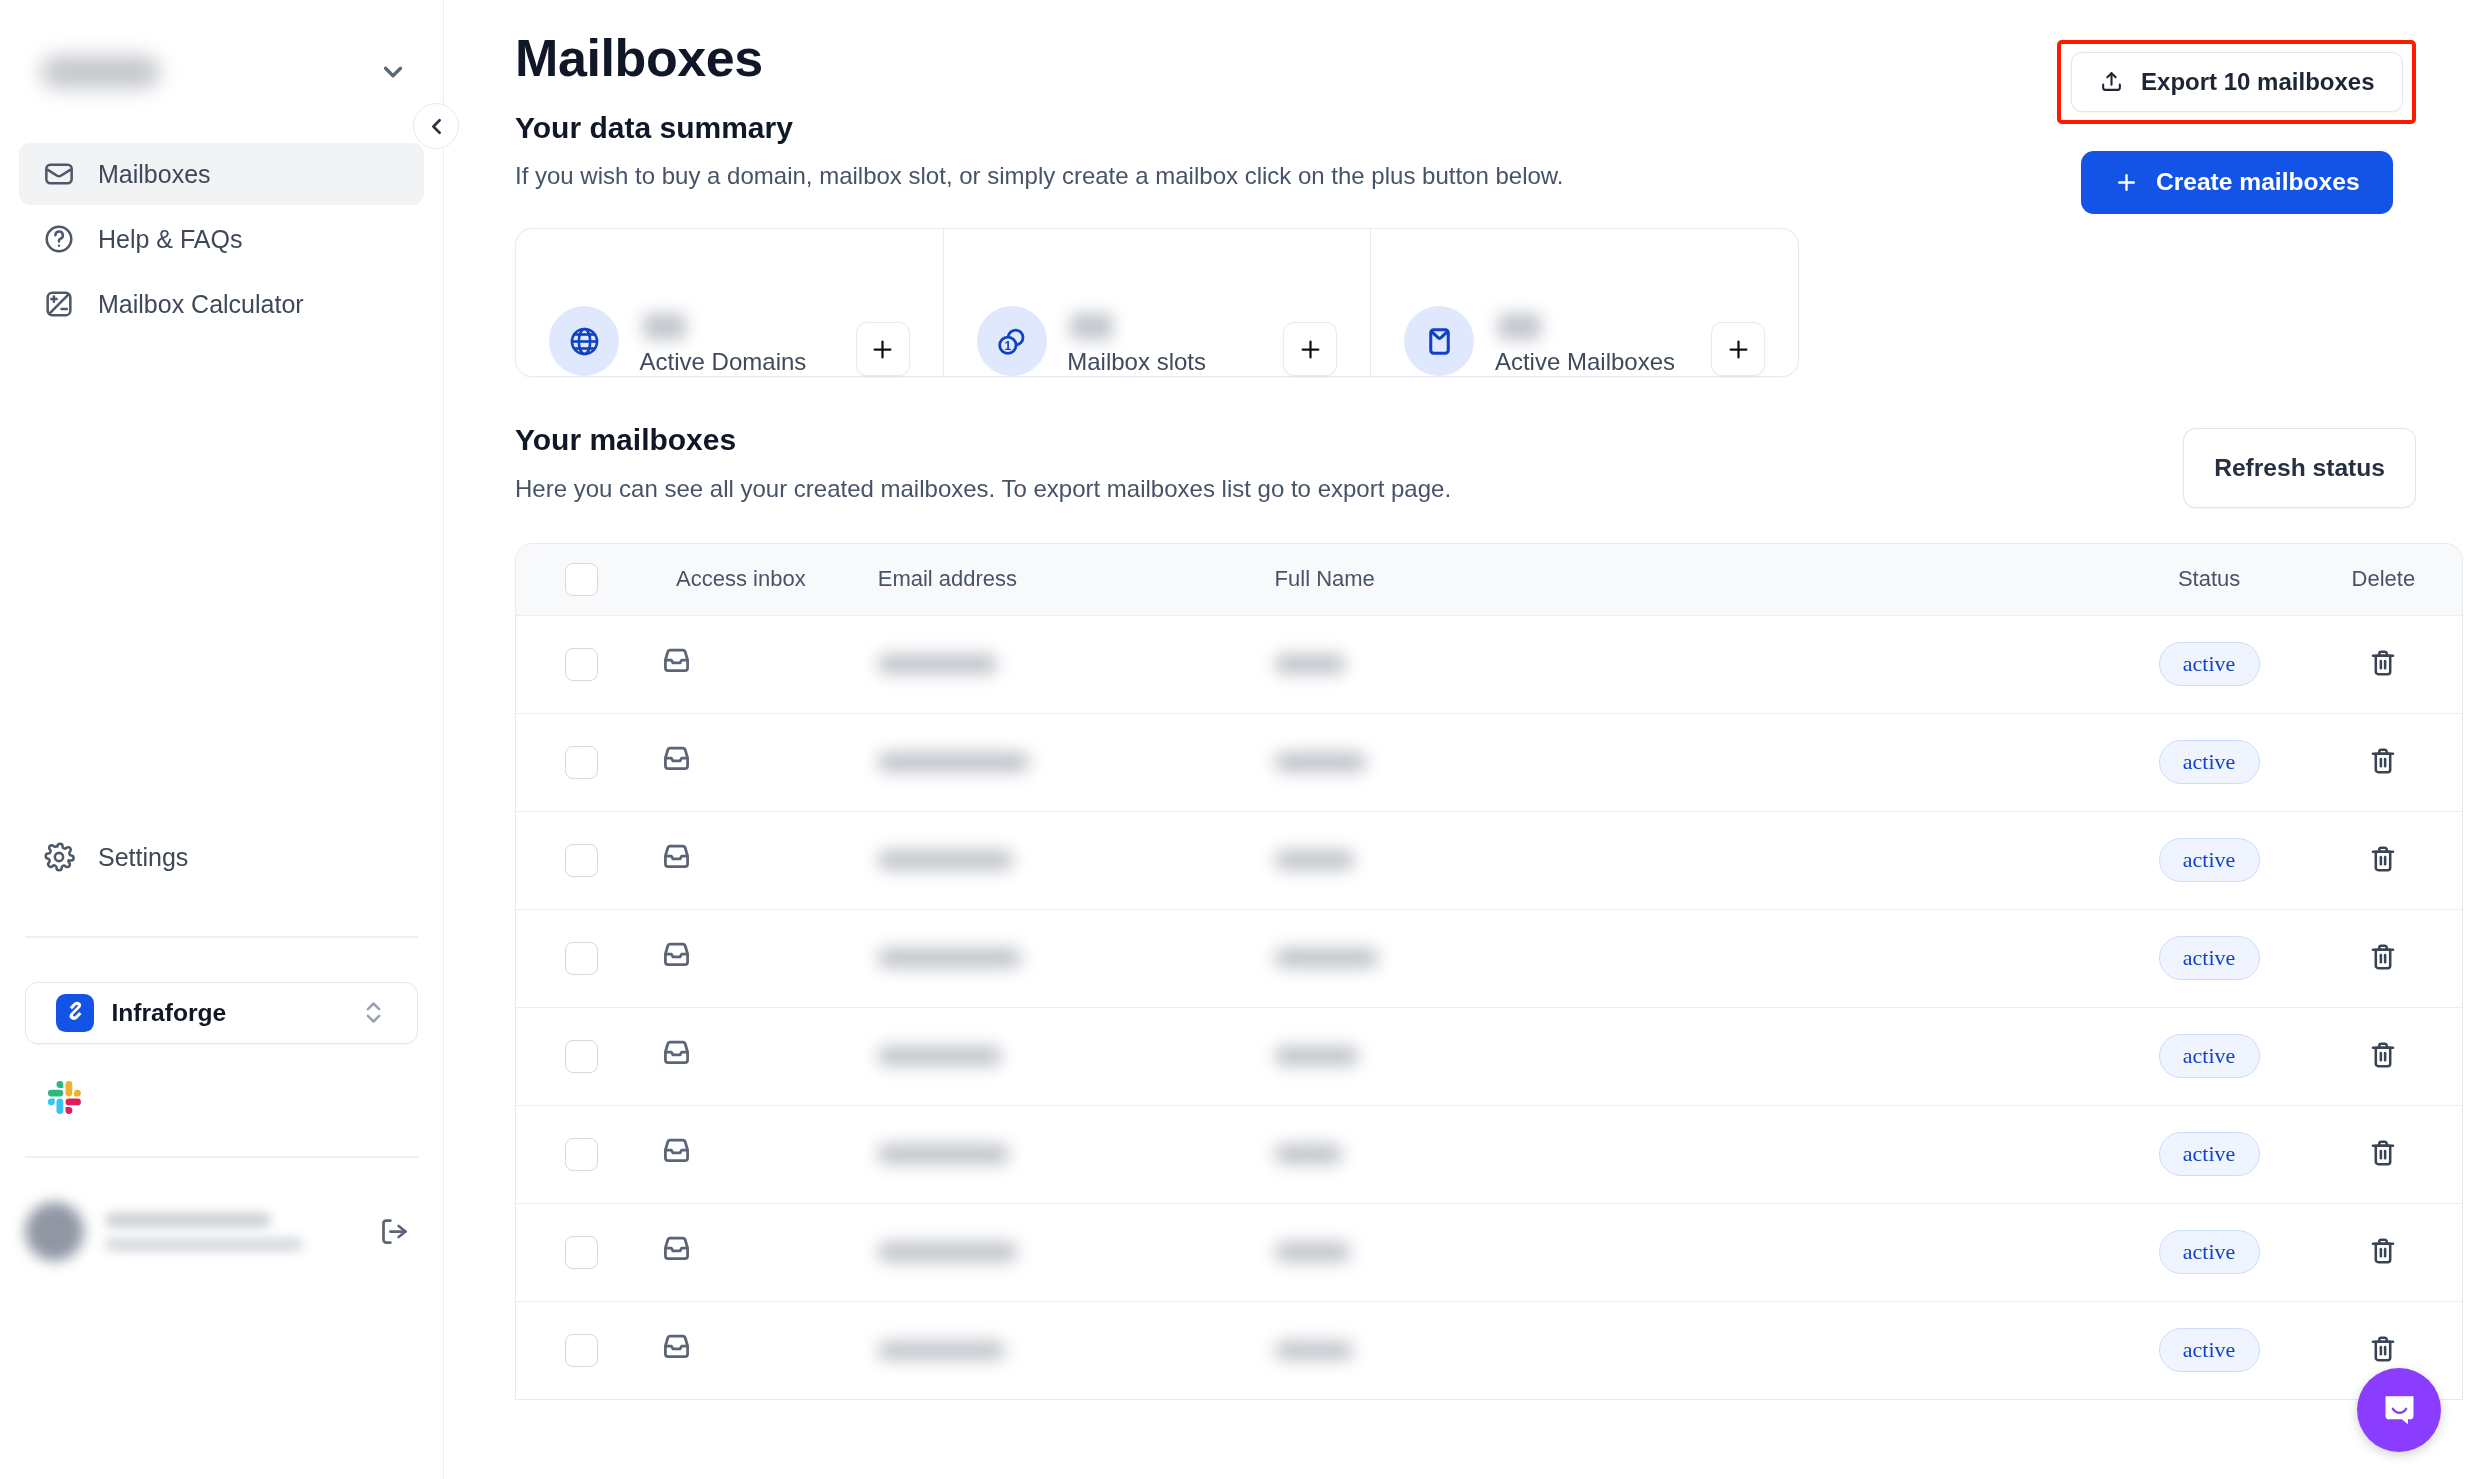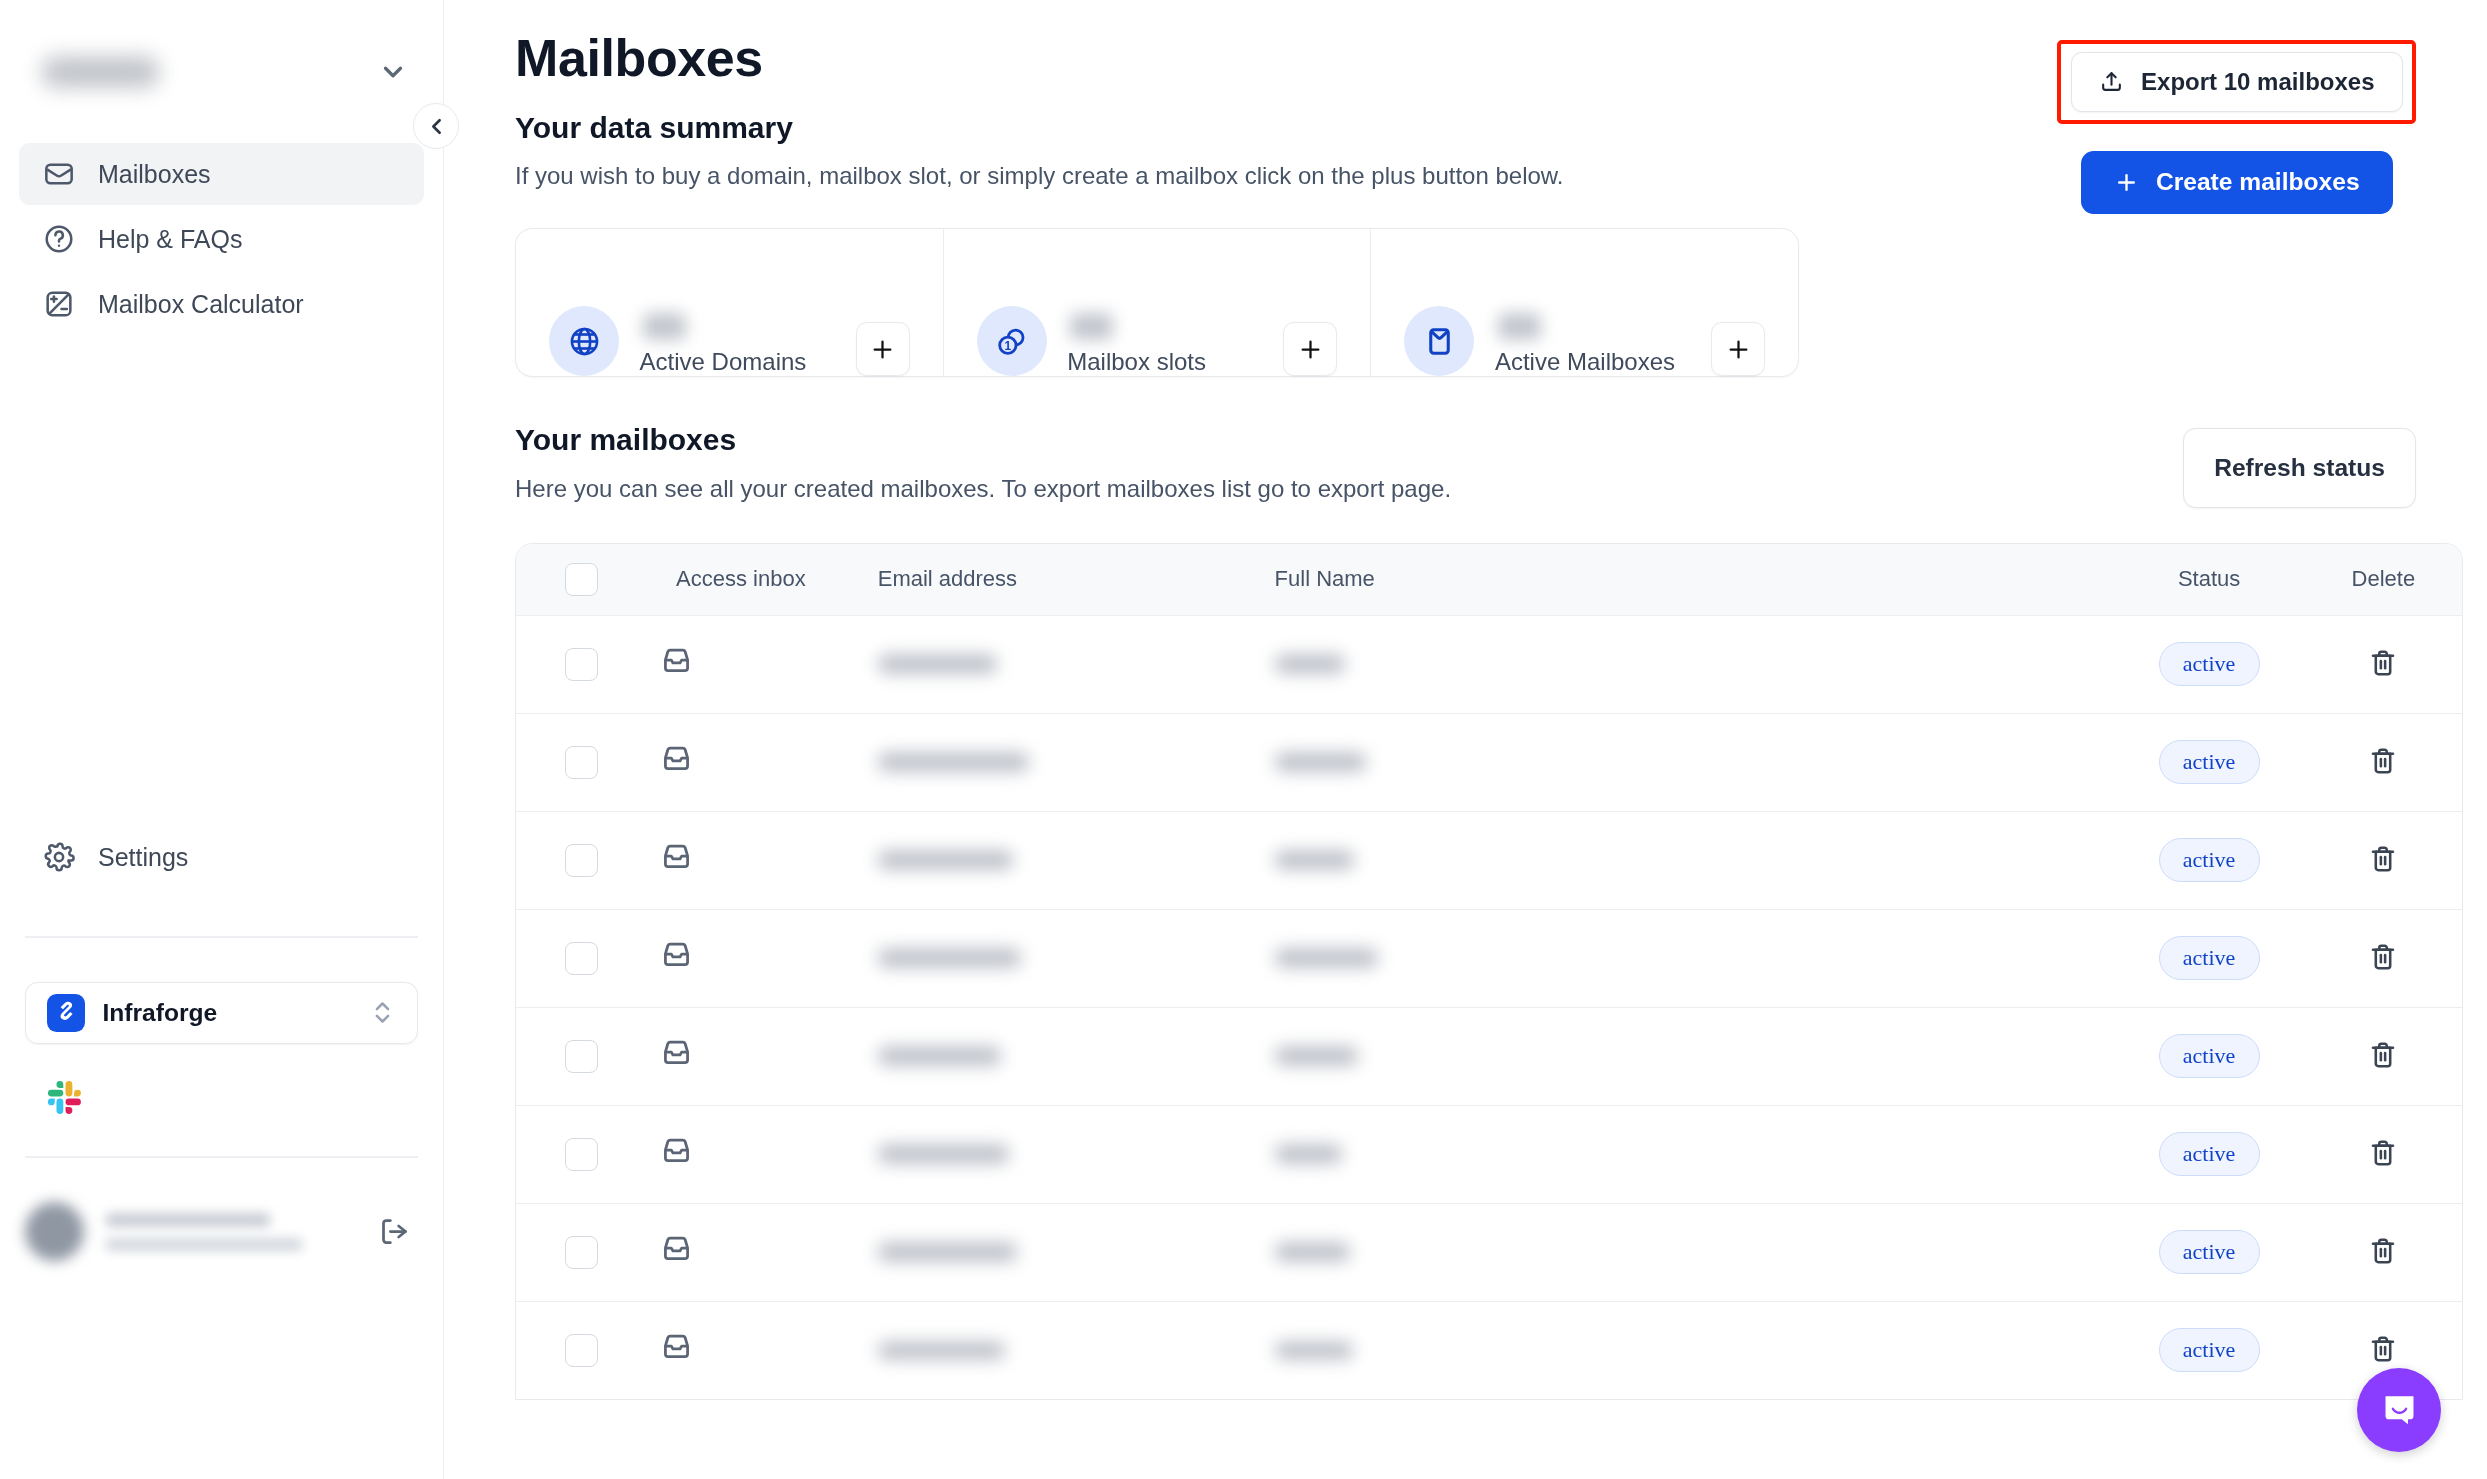--- a/index.html
+++ b/index.html
@@ -40,21 +40,21 @@
   }
   .nav-item.active { background: #f1f3f5; }
   .nav-item .ico { width: 35px; height: 35px; display: flex; align-items: center; justify-content: center; color: #4d586a; flex: 0 0 35px;}
 
   .settings-wrap { margin-top: 491px; padding: 0 19px; }
   .divider { height: 1.6px; background: #edeff2; margin: 48px 25px 0 25px; }
 
   .org-card {
     margin: 44px 25px 0 25px;
     height: 62px; border: 1.6px solid #e6e8ec; border-radius: 12.7px;
-    display: flex; align-items: center; gap: 17.4px; padding: 0 21px;
+    display: flex; align-items: center; gap: 17.4px; padding: 0 30px;
     box-shadow: 0 0.8px 1.6px rgba(16,24,40,.05);
     cursor: pointer;
   }
   .org-logo {
     width: 38px; height: 38px; border-radius: 9.5px; background: #1353e6;
     display: flex; align-items: center; justify-content: center; flex: 0 0 38px;
   }
   .org-name { font-size: 24.6px; font-weight: 700; color: #101828; }
   .org-updown { margin-left: auto; color: #98a2b3; display: flex; }
 

